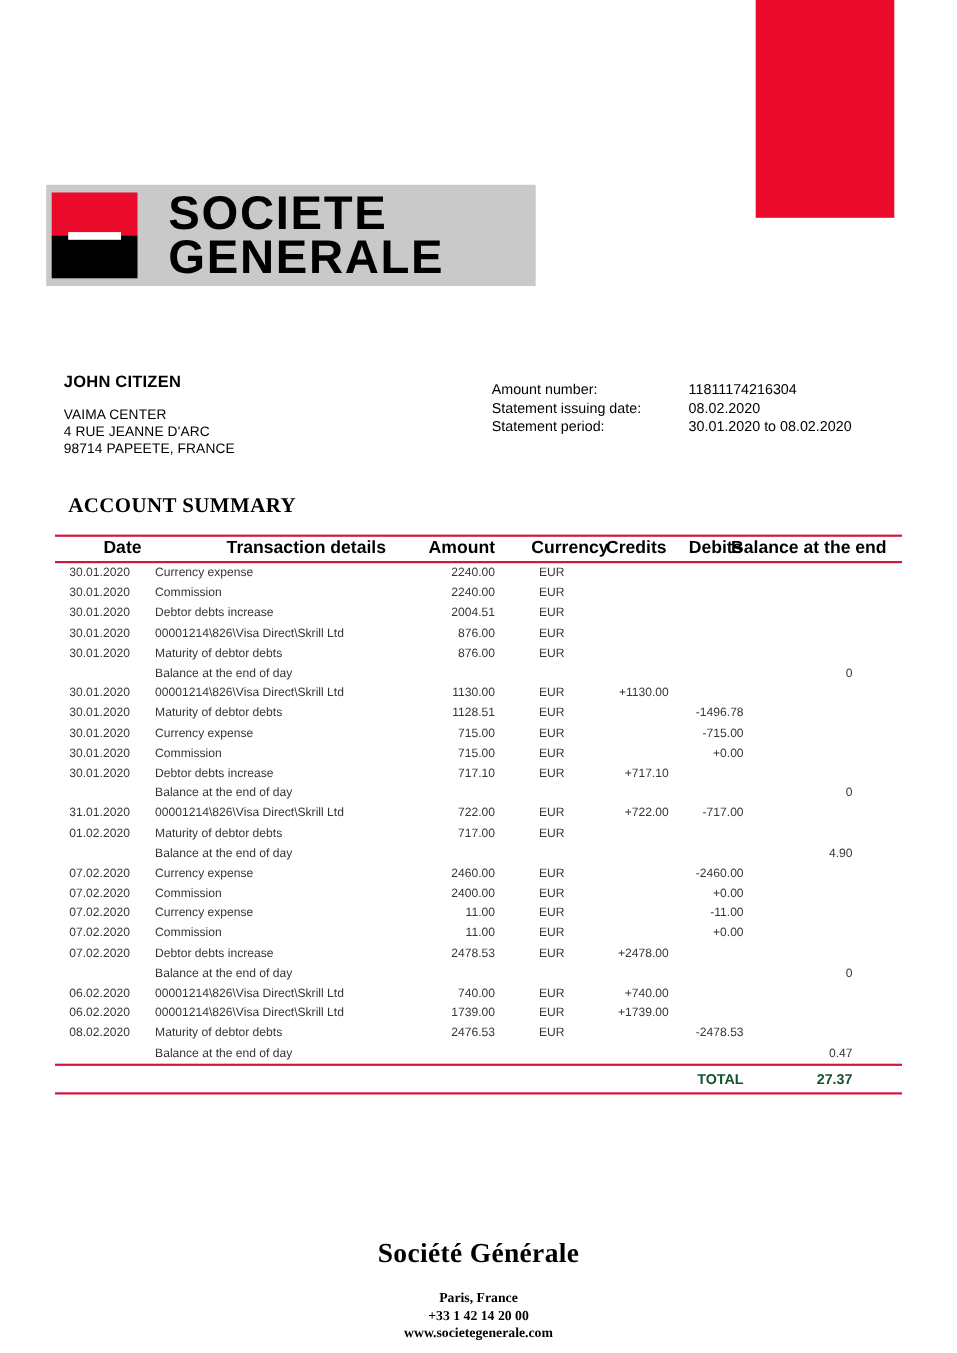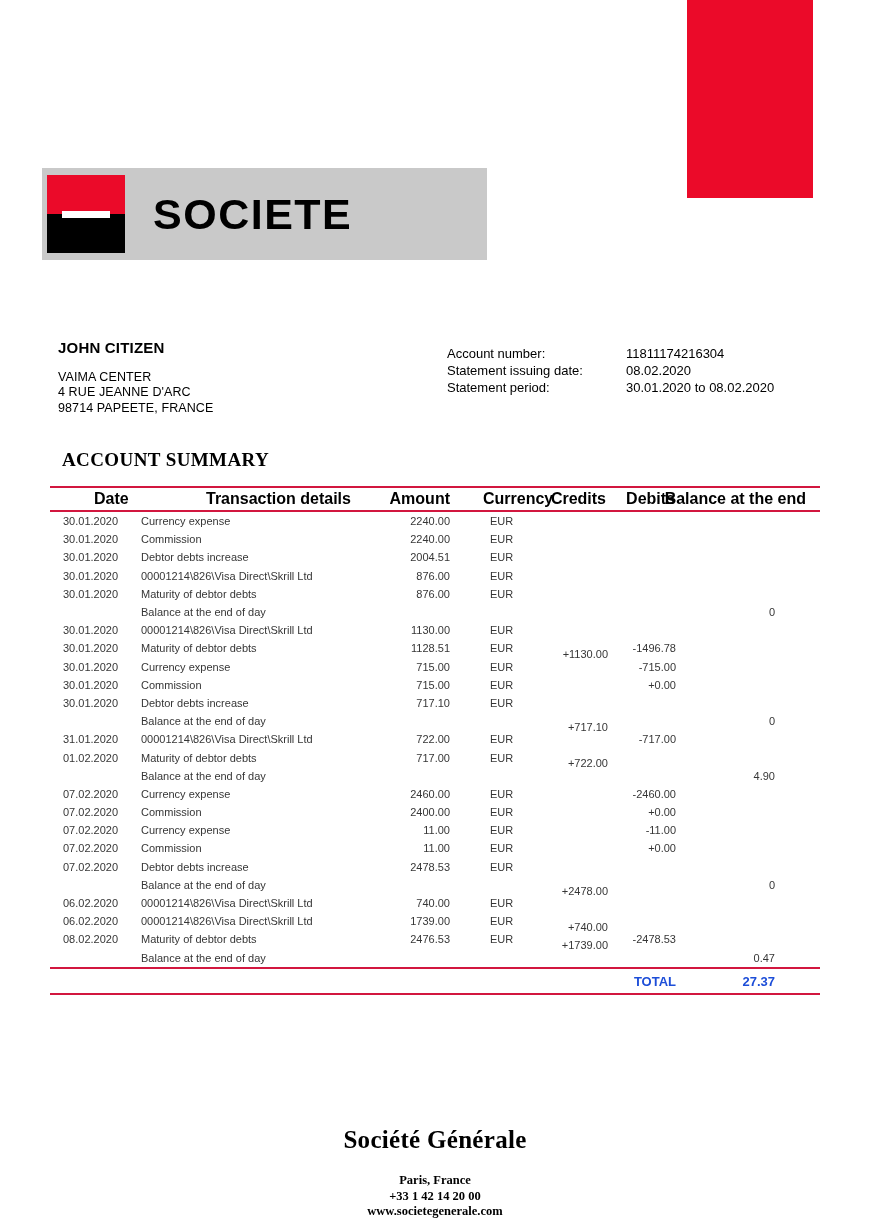--- a/index.html
+++ b/index.html
@@ -162,33 +162,33 @@
   }
   
   .c-date      { left: 13px; }
   .c-date-h    { left: 44px; }
   .c-details   { left: 91px; }
   .c-details-h { left: 156px; }
   .c-amount    { right: 370px; }
   .c-amount-h  { right: 370px; }
   .c-currency  { left: 440px; }
   .c-currency-h{ left: 433px; }
-  .c-credits   { right: 212px; margin-top: 24px; }
+  .c-credits   { right: 212px; }
   .c-credits-h { right: 214px; }
   .c-debits    { right: 144px; }
   .c-debits-h  { right: 145px; }
   .c-balance   { right: 45px; }
   .c-balance-h { right: 14px; }
 
   .total-row {
     height: 24px;
     position: relative;
     font-size: 13px;
     font-weight: bold;
-    color: #1d4ed8;
+    color: #14532d;
     text-align: center;
   }
   .total-row .c-total-label { right: 144px; }
   .total-row .c-total-value { right: 45px; }
 
   
   .footer {
     position: absolute;
     left: 0;
     top: 1126px;
@@ -214,33 +214,34 @@
 <div class="corner-block"></div>
 
 <div class="logo">
   <div class="logo-mark">
     <div class="mark-top"></div>
     <div class="mark-bottom"></div>
     <div class="mark-bar"></div>
   </div>
   <div class="logo-text">
     <span>SOCIETE</span>
+    <span>GENERALE</span>
   </div>
 </div>
 
 <div class="customer">
   <div class="name">JOHN CITIZEN</div>
   <div class="addr-line">VAIMA CENTER</div>
   <div class="addr-line">4 RUE JEANNE D'ARC</div>
   <div class="addr-line">98714 PAPEETE, FRANCE</div>
 </div>
 
 <div class="account-info">
   <div class="row">
-    <div class="label">Account number:</div>
+    <div class="label">Amount number:</div>
     <div class="value">11811174216304</div>
   </div>
   <div class="row">
     <div class="label">Statement issuing date:</div>
     <div class="value">08.02.2020</div>
   </div>
   <div class="row">
     <div class="label">Statement period:</div>
     <div class="value">30.01.2020 to 08.02.2020</div>
   </div>

